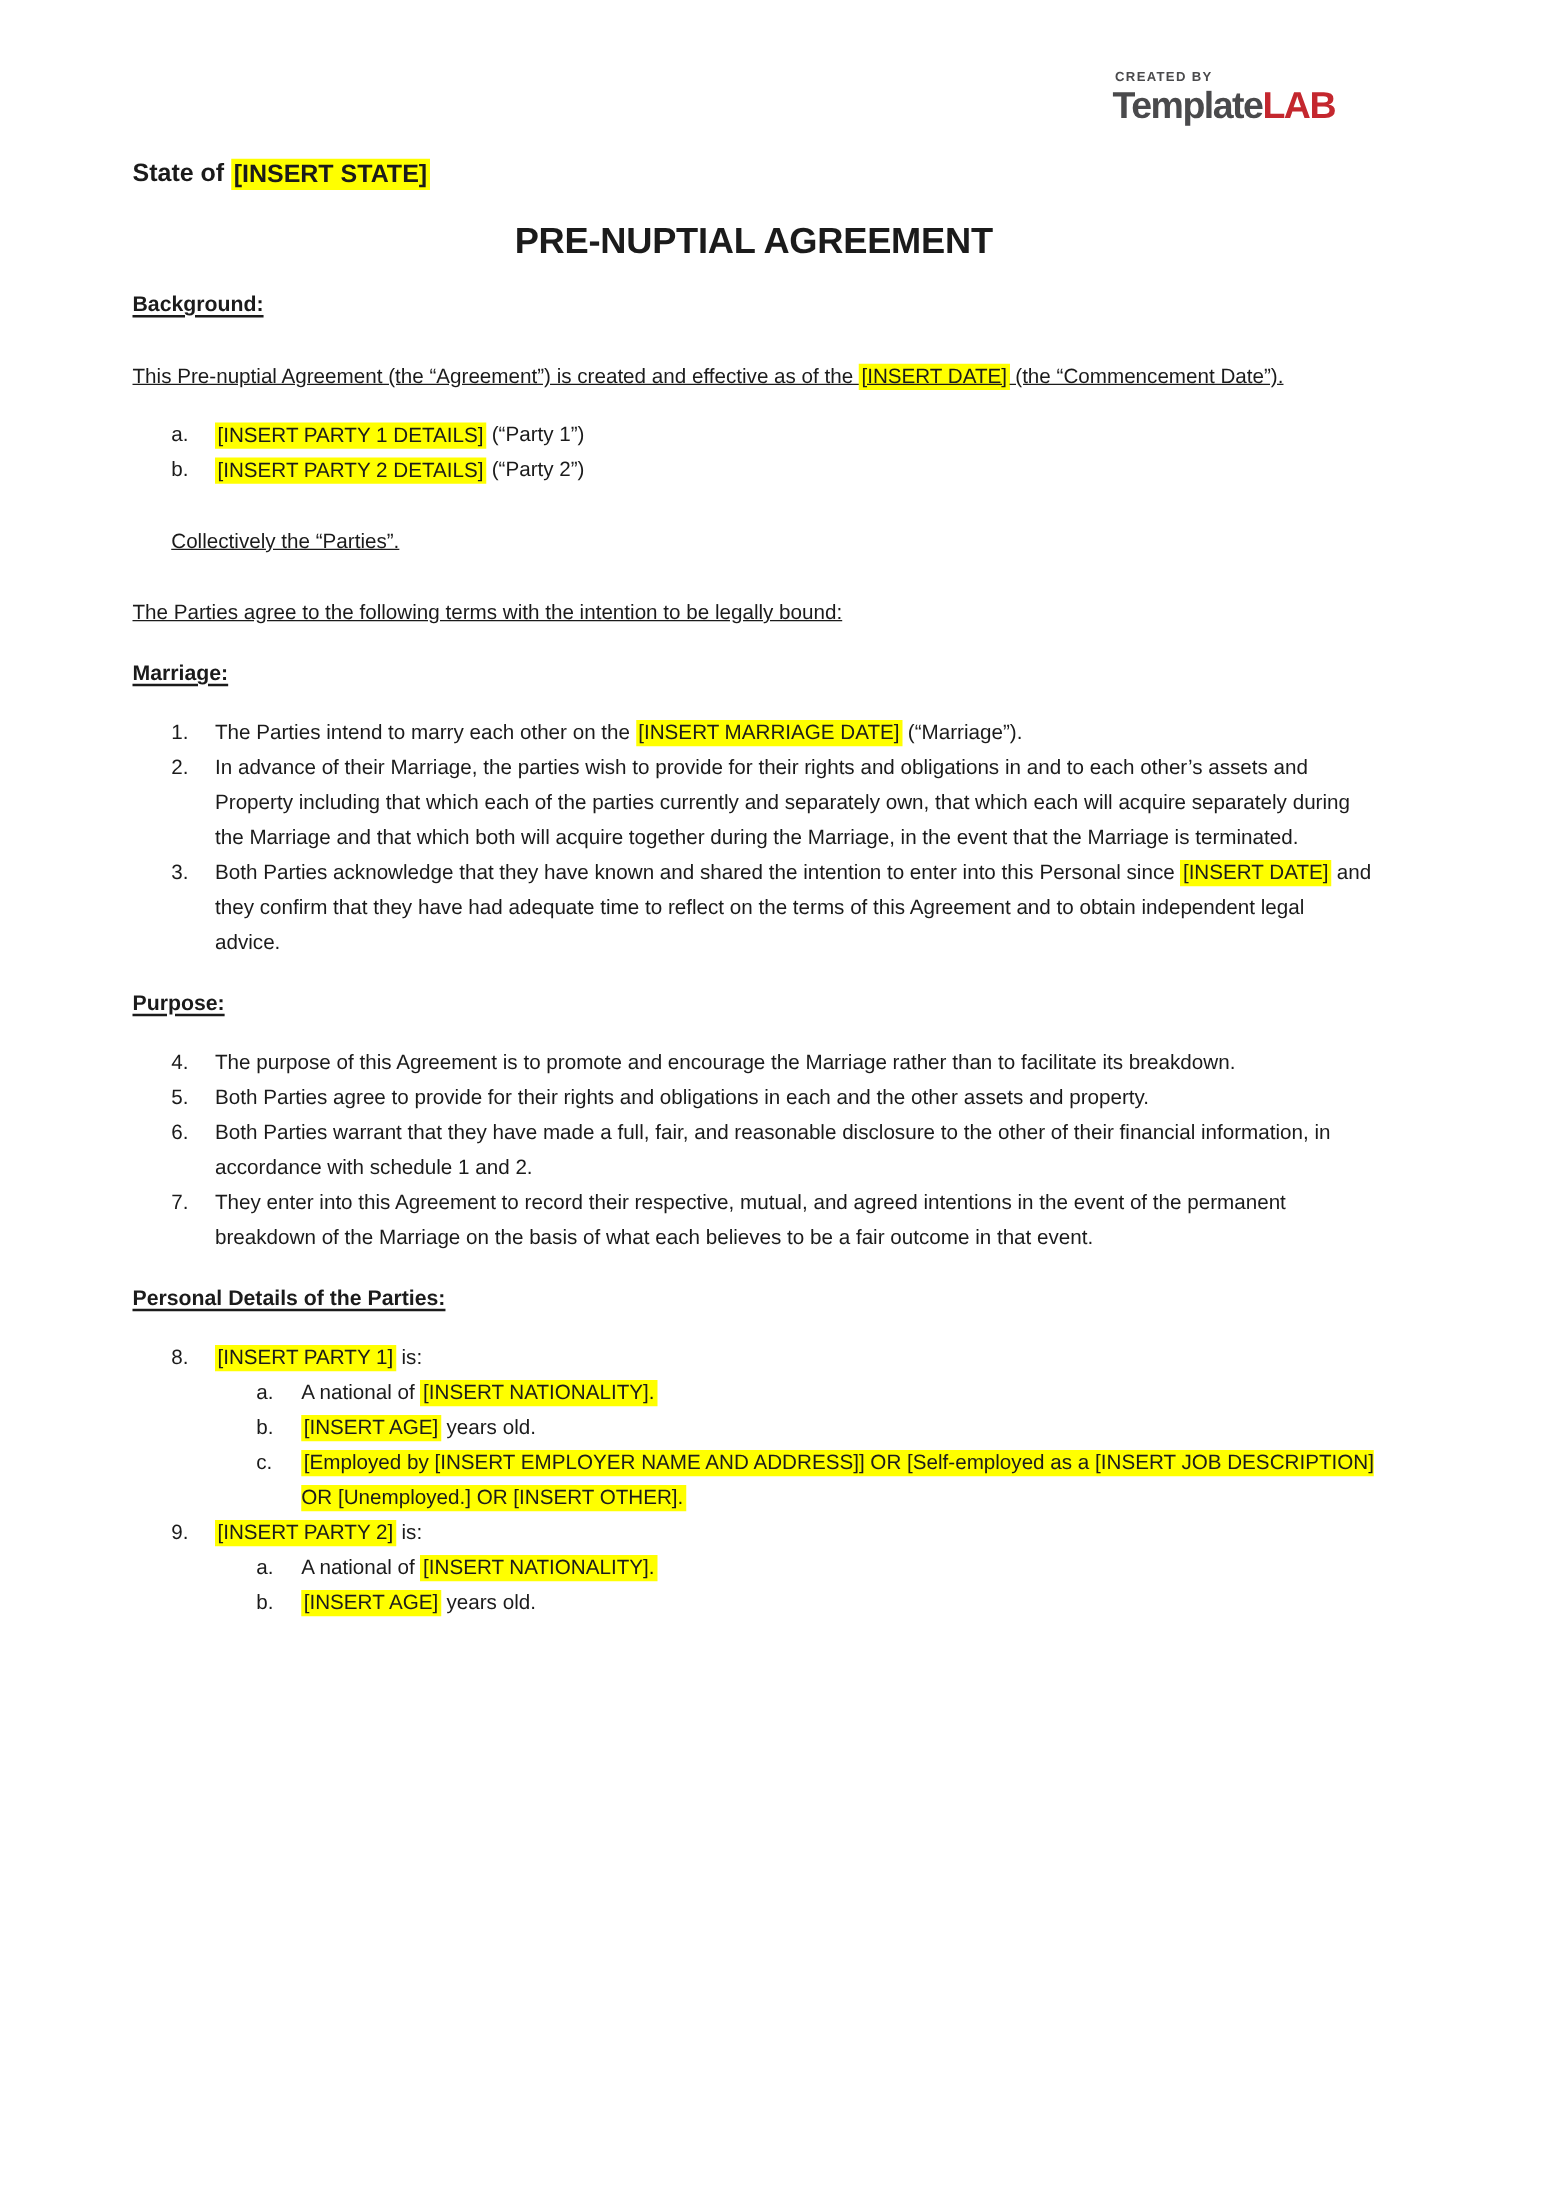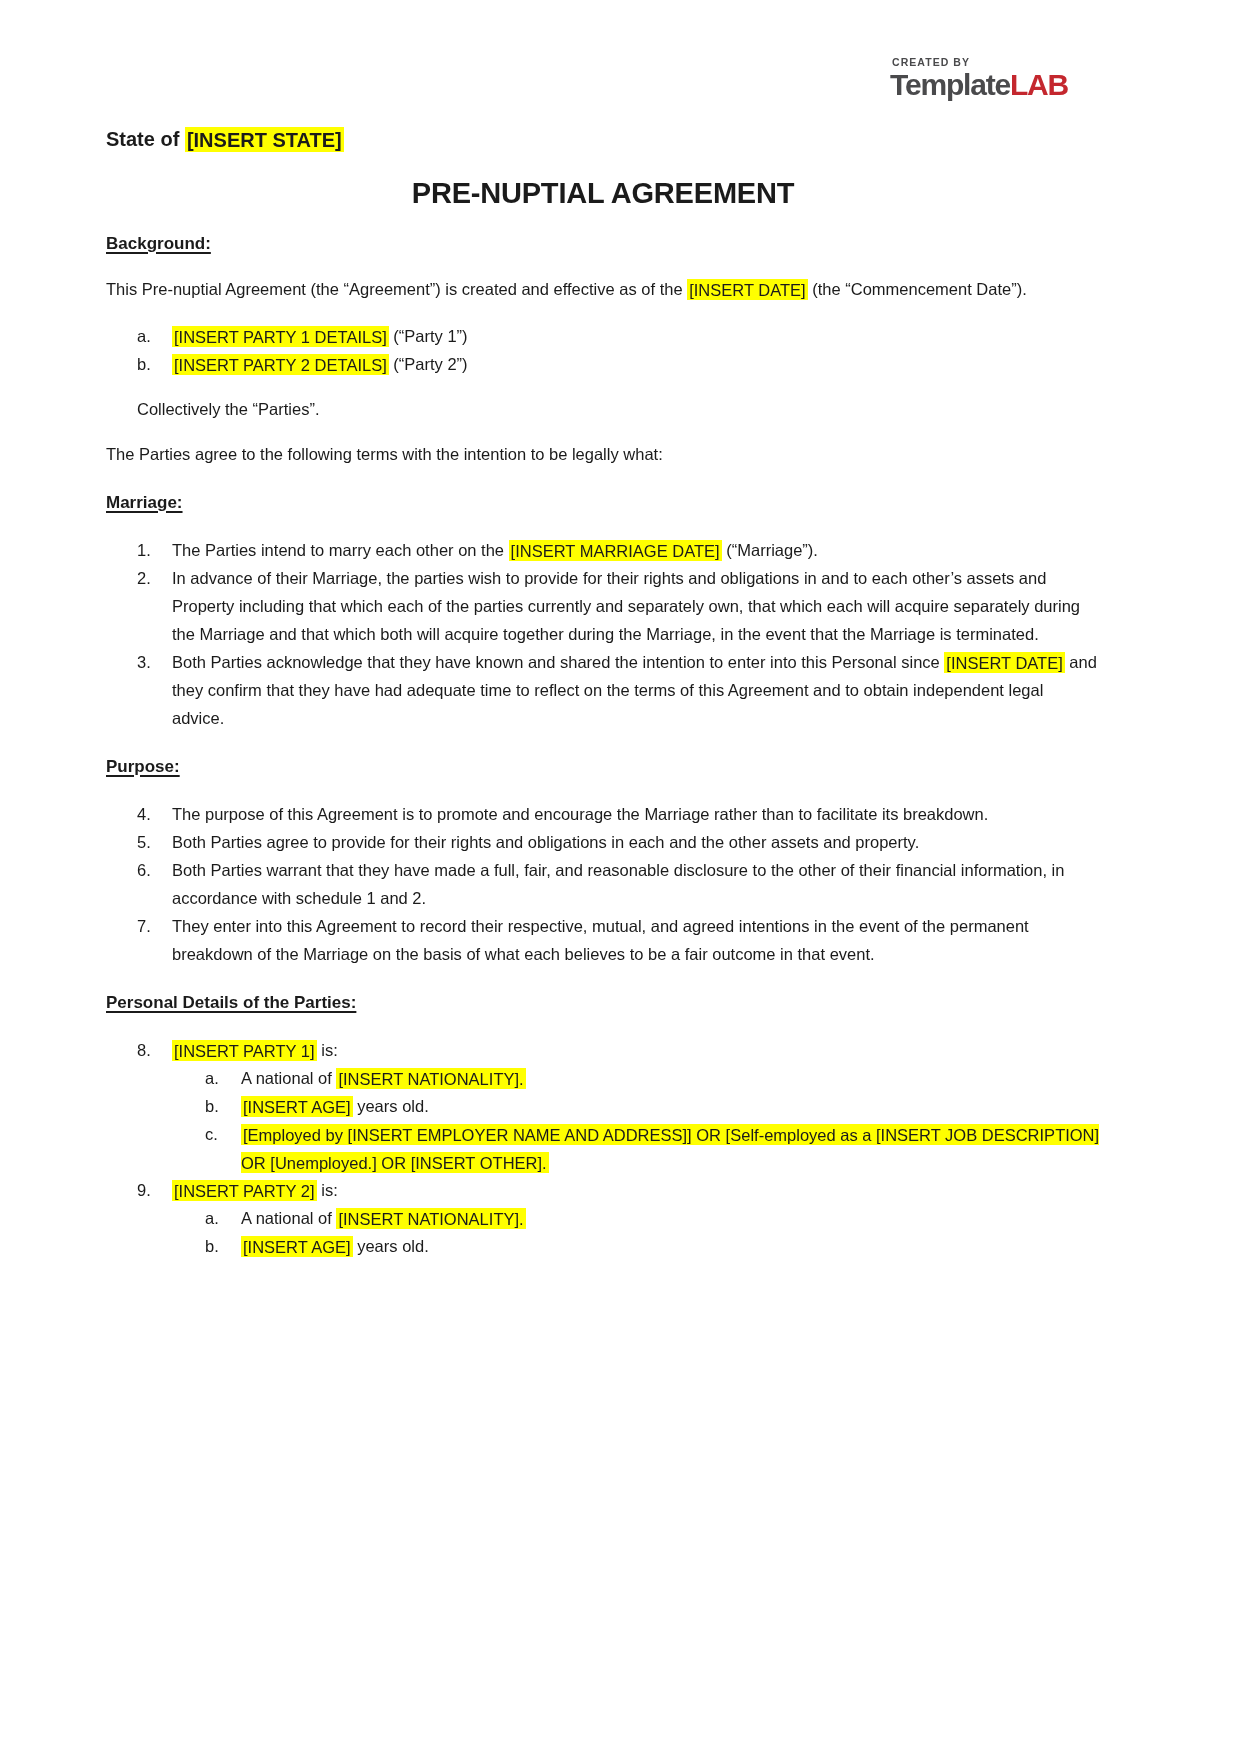--- a/index.html
+++ b/index.html
@@ -21,21 +21,21 @@
   .brand-template { color:var(--brand-gray,#4a4a4c); }
   .brand-lab { color:var(--brand-red,#c4272e); }
 
   
   .state-line { margin-top:73px; font-size:20px; font-weight:bold; line-height:22px; }
   .doc-title { text-align:center; font-size:29px; font-weight:bold; margin-top:27px; line-height:32px; letter-spacing:-0.2px; }
   .heading {
     font-size:17px; font-weight:bold; margin-top:21px; line-height:28px;
     text-decoration:underline; text-underline-offset:3px; text-decoration-thickness:1.5px;
   }
-  .para { font-size:16.5px; line-height:28px; margin-top:17px; }
+  .para { font-size:16.5px; line-height:28px; margin-top:29px;text-decoration:underline; }
   .indent1 { margin-left:31px; }
 
   
   .olist { margin-top:19px; font-size:16.5px; line-height:28px; }
   .li { display:flex; align-items:flex-start; }
   .li > .marker { flex:0 0 35px; margin-left:31px; }
   .li > .content { flex:1; min-width:0; }
   .sublist { }
   .subli { display:flex; align-items:flex-start; }
   .subli > .marker { flex:0 0 36px; margin-left:33px; }
@@ -68,21 +68,21 @@
       <span class="content"><mark>[INSERT PARTY 1 DETAILS]</mark><span> (“Party 1”)</span></span>
     </div>
     <div class="li">
       <span class="marker">b.</span>
       <span class="content"><mark>[INSERT PARTY 2 DETAILS]</mark><span> (“Party 2”)</span></span>
     </div>
   </div>
 
   <p class="para indent1">Collectively the “Parties”.</p>
 
-  <p class="para">The Parties agree to the following terms with the intention to be legally what:</p>
+  <p class="para">The Parties agree to the following terms with the intention to be legally bound:</p>
 
   <h2 class="heading">Marriage:</h2>
 
   <div class="olist">
     <div class="li">
       <span class="marker">1.</span>
       <span class="content"><span>The Parties intend to marry each other on the </span><mark>[INSERT MARRIAGE DATE]</mark><span> (“Marriage”).</span></span>
     </div>
     <div class="li">
       <span class="marker">2.</span>

